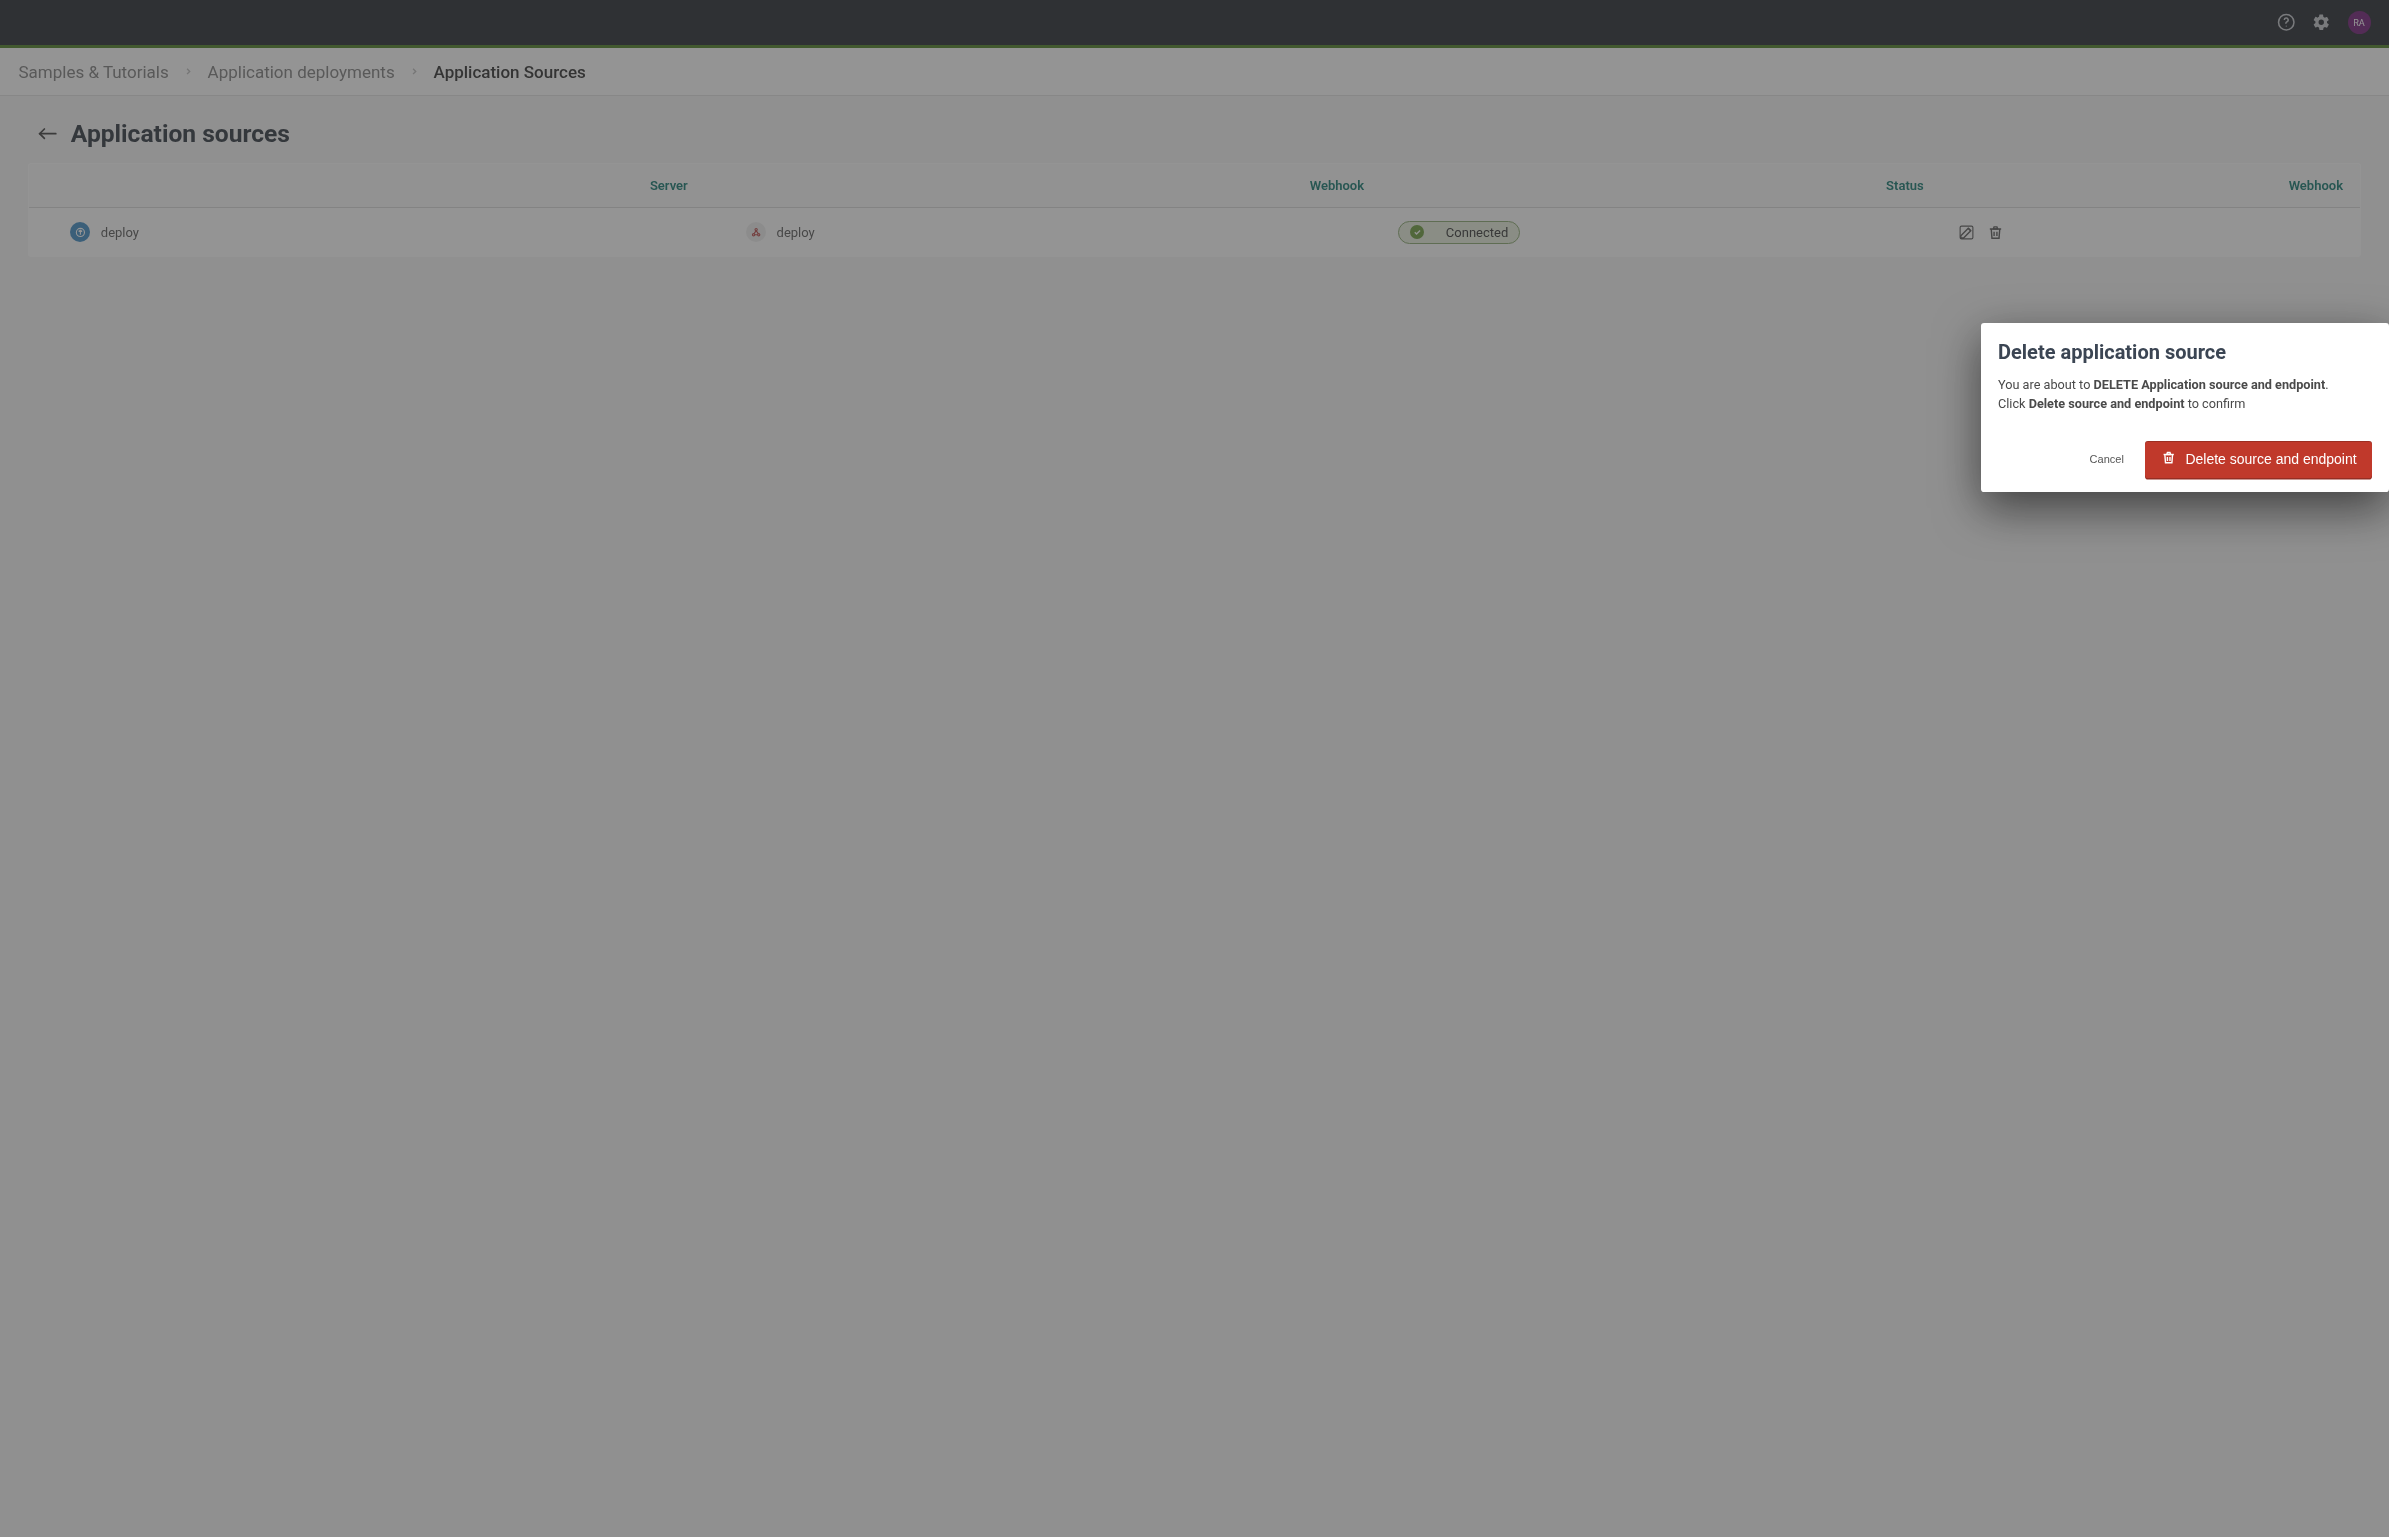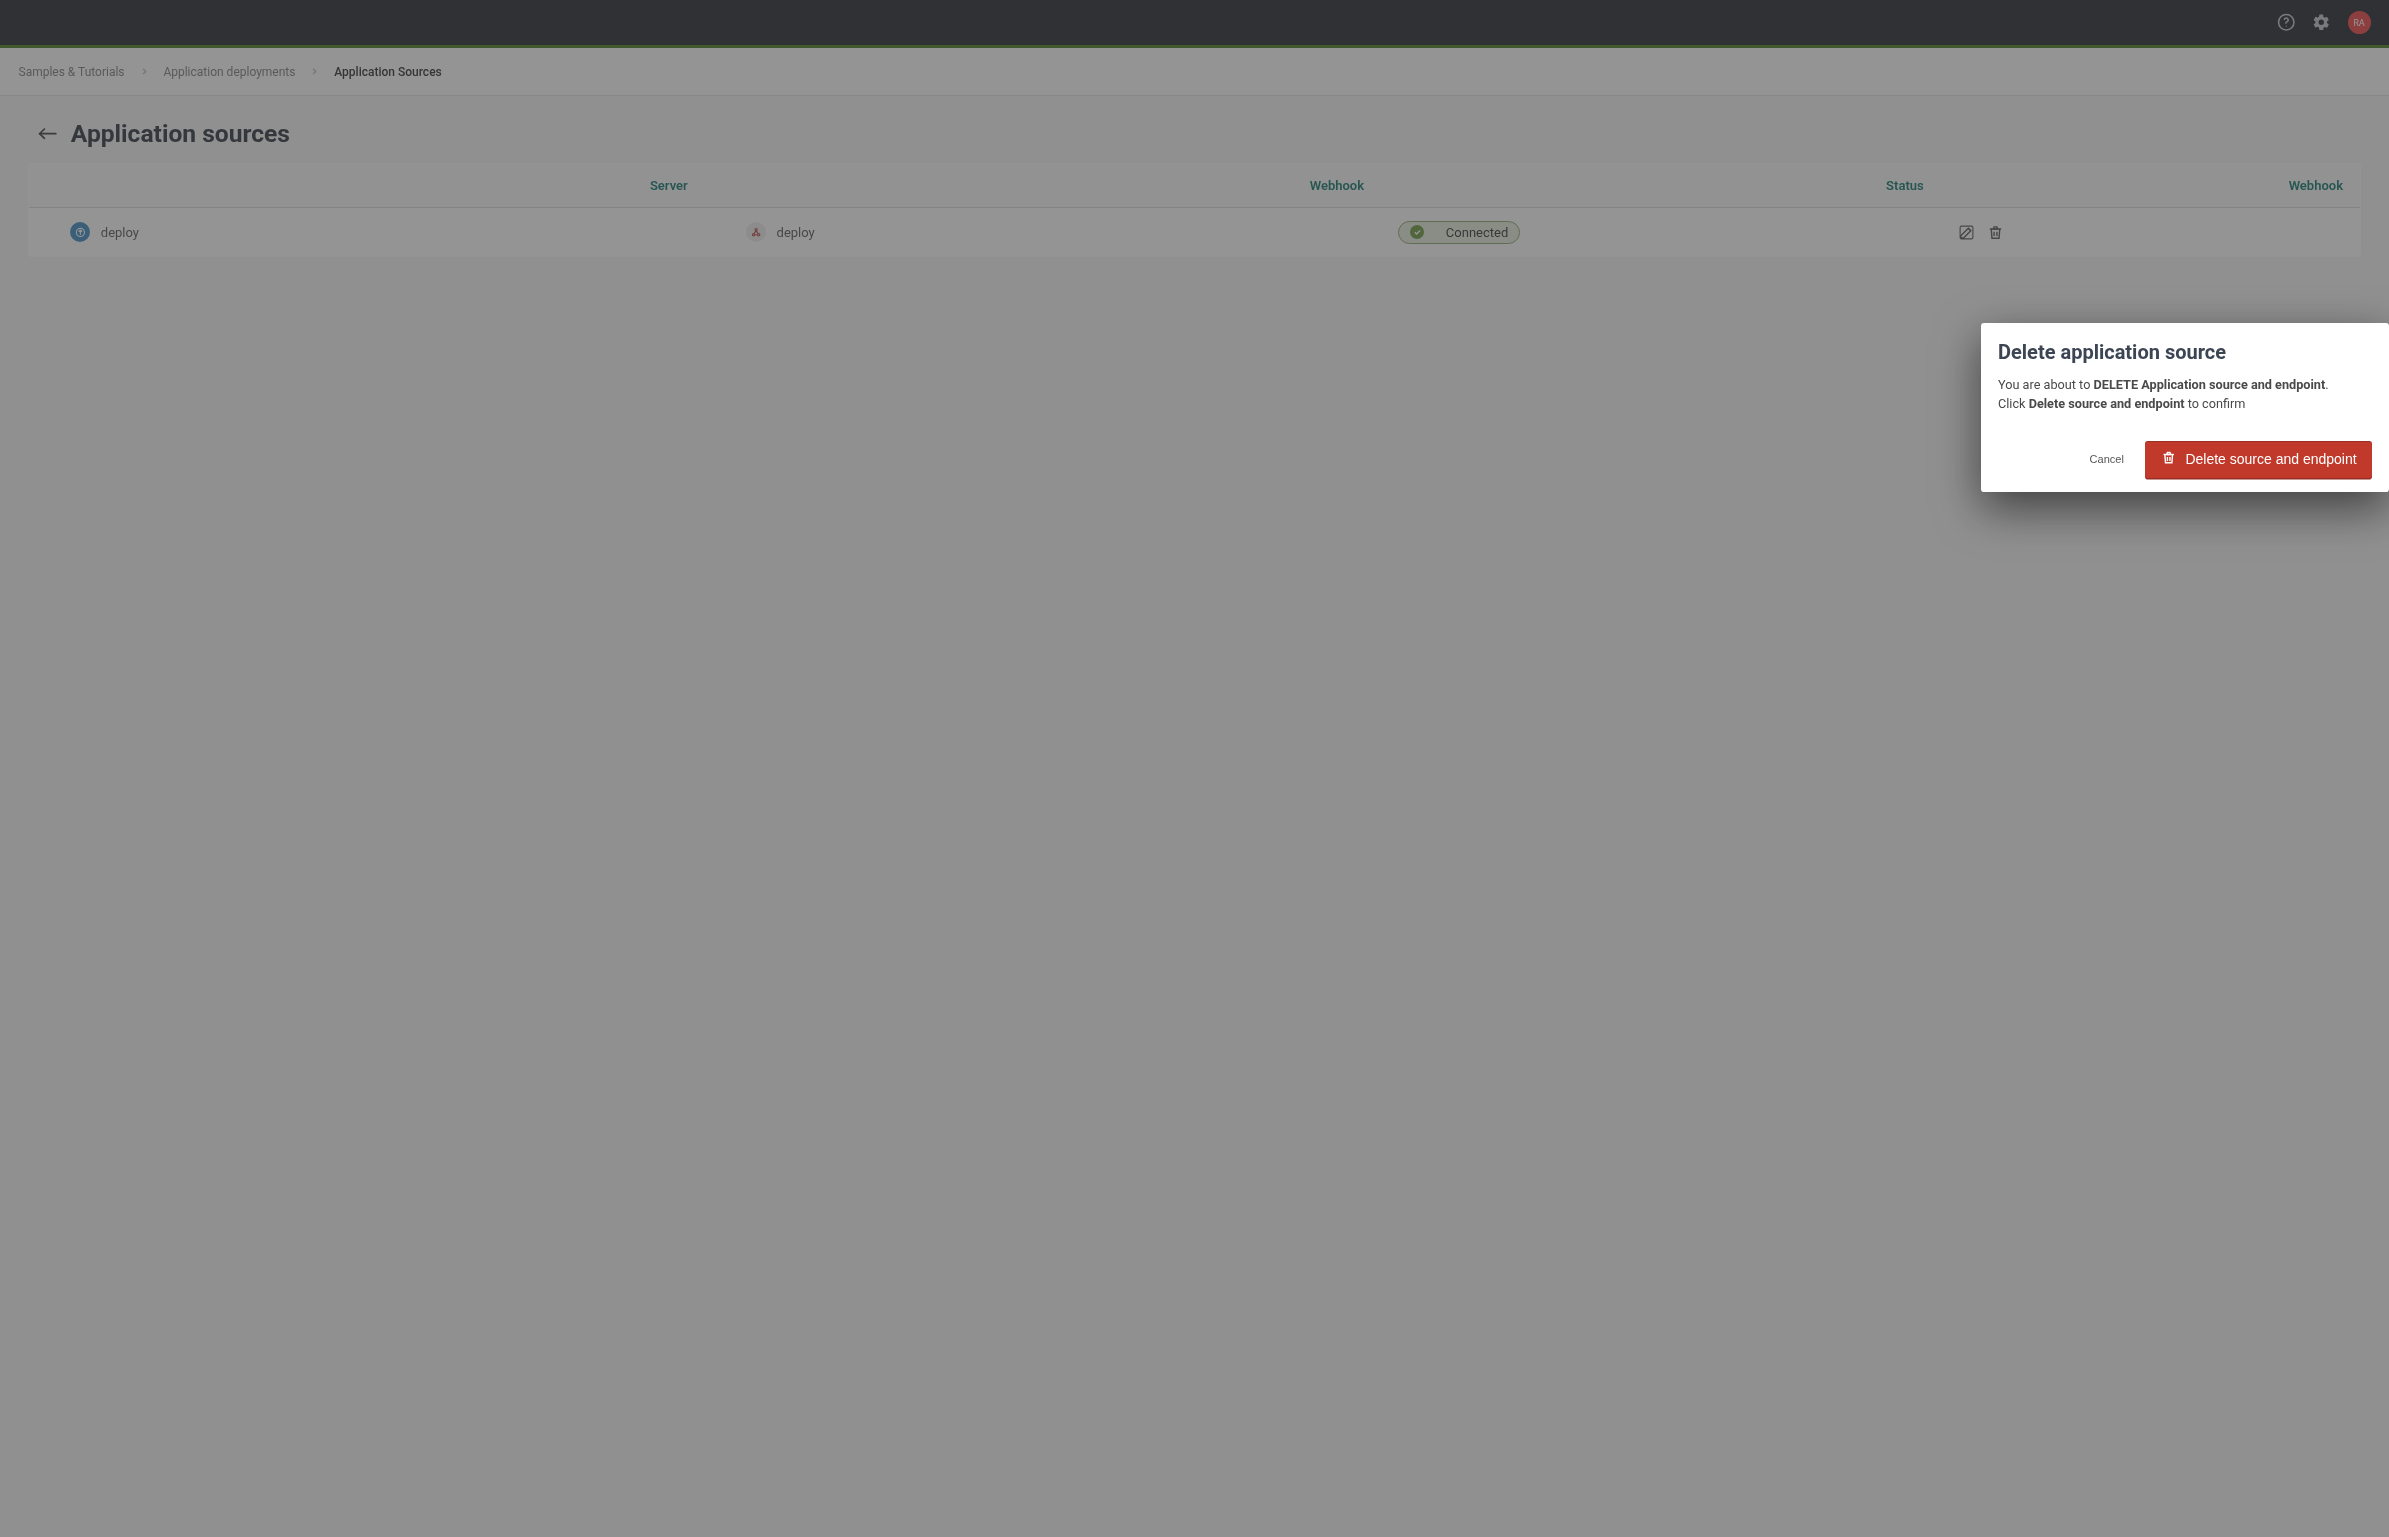--- a/index.html
+++ b/index.html
@@ -19,32 +19,32 @@
     align-items: center;
     justify-content: flex-end;
     padding: 0 18.5px;
     gap: 17px;
     border-bottom: 3.1px solid #4a7c1f;
   }
   .topbar .icon { color: #c3c6cb; cursor: pointer; display:flex; align-items:center; }
   .topbar .icon svg { width: 18.5px; height: 18.5px; }
   .avatar {
     width: 23px; height: 23px; border-radius: 50%;
-    background: #ef4444; color: #fff; font-size: 9.2px; font-weight: 400;
+    background: #701a75; color: #fff; font-size: 9.2px; font-weight: 400;
     display: flex; align-items: center; justify-content: center;
     cursor: pointer;
   }
 
   
   .breadcrumbs {
     height: 48px;
     display: flex; align-items: center;
     padding: 0 18.5px;
     gap: 14px;
-    font-size: 12px;
+    font-size: 17px;
     color: #7d7d7d;
     border-bottom: 0.8px solid #e2e2e2;
     background: #fff;
   }
   .breadcrumbs .crumb { cursor: pointer; }
   .breadcrumbs .crumb.current { color: #2c2c2c; font-weight: 500; cursor: default; }
   .breadcrumbs .sep { color: #bdbdbd; display:flex; align-items:center; }
   .breadcrumbs .sep svg { width: 10.8px; height: 10.8px; }
 
   

